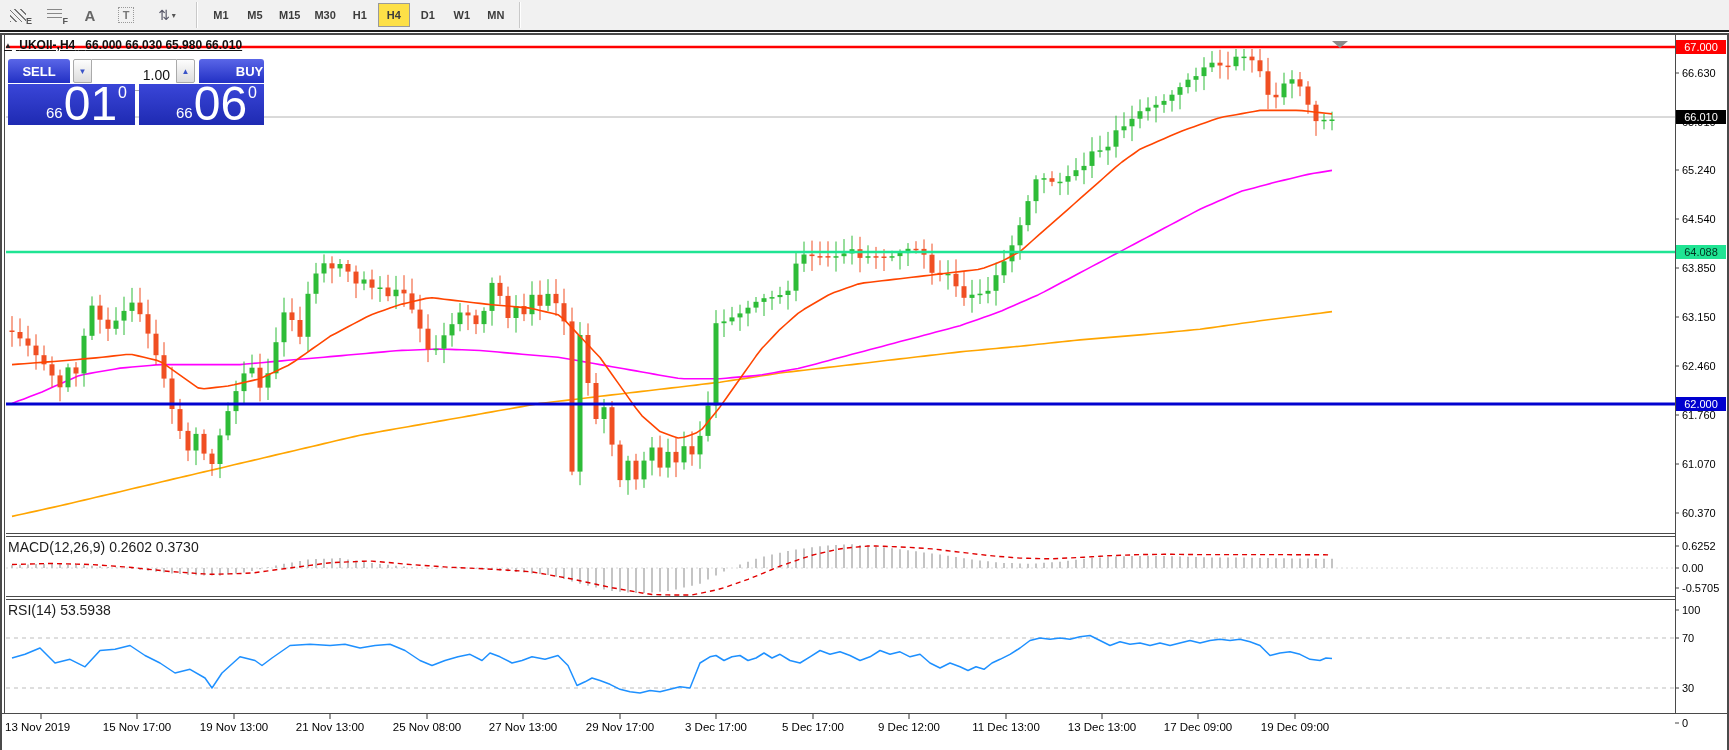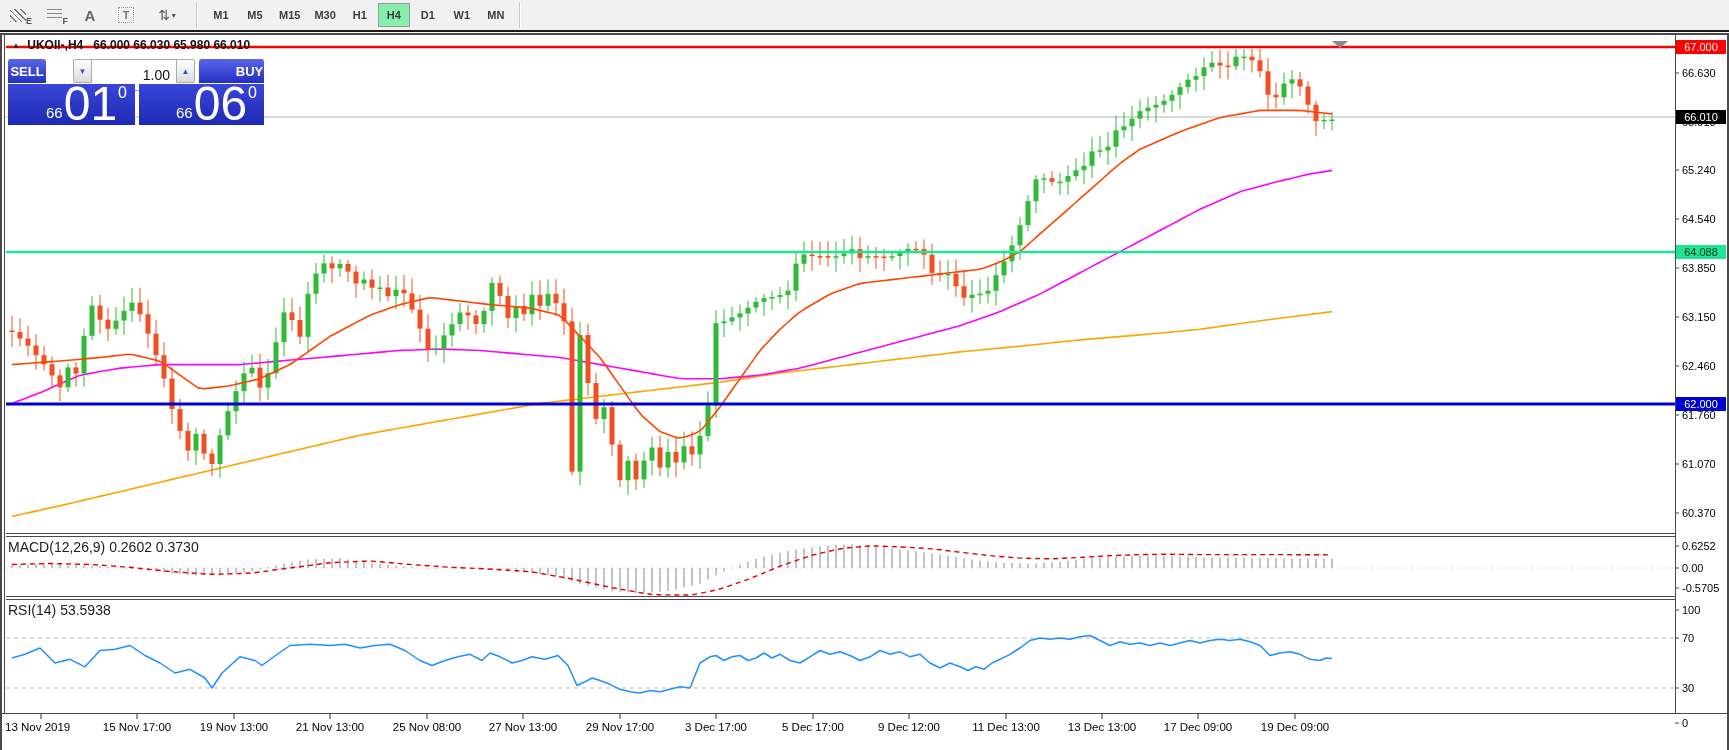--- a/index.html
+++ b/index.html
@@ -16,31 +16,31 @@
   .dots{width:15px;height:12px;background:repeating-linear-gradient(to bottom,#888 0 1px,transparent 1px 4px);}
   .subletter{position:absolute;right:3px;bottom:2px;font-size:9px;font-weight:bold;color:#555;}
   .bigA{font-size:15px;font-weight:bold;color:#666;}
   .tbox{width:16px;height:16px;border:1px dotted #999;display:flex;align-items:center;justify-content:center;
         font-size:11px;font-weight:bold;color:#777;}
   .arrowsglyph{font-size:14px;color:#556;}
   .caret{font-size:8px;color:#555;margin-left:2px;}
   .sep{width:0;height:26px;border-left:1px solid #c9c9c9;border-right:1px solid #ffffff;margin:0 6px;}
   .tf{min-width:32px;height:24px;padding:0 5px;margin:0 1px;display:flex;align-items:center;justify-content:center;
       font-size:11px;font-weight:bold;color:#3c3c3c;border:1px solid transparent;}
-  .tf.active{background:#86efac;border:1px solid #9a9a9a;}
+  .tf.active{background:#fde047;border:1px solid #9a9a9a;}
   
-  #symline{position:absolute;left:12px;top:38px;font-size:12px;font-weight:bold;color:#111;z-index:5;}
+  #symline{position:absolute;left:4px;top:38px;font-size:12px;font-weight:bold;color:#111;z-index:5;text-decoration:underline;}
   #symline .tri{font-size:8px;margin-right:4px;vertical-align:1px;color:#222;}
   
   #trade{position:absolute;left:8px;top:59px;width:256px;z-index:6;}
   #trow1{position:relative;height:24px;}
   .tbtn{position:absolute;top:0;height:24px;color:#fff;font-size:13px;font-weight:bold;
         display:flex;align-items:center;justify-content:center;
         background:linear-gradient(#5a66e8,#2230c4);border-radius:3px 3px 0 0;}
-  #sellbtn{left:0;width:38px;}
+  #sellbtn{left:0;width:62px;}
   #buybtn{left:191px;width:65px;padding-left:36px;}
   .spin{position:absolute;top:0;width:19px;height:24px;background:linear-gradient(#fdfdfd,#dcdcdc);
         border:1px solid #aaa;color:#3a54c8;font-size:8px;display:flex;align-items:center;justify-content:center;}
   #spindown{left:65px;border-radius:2px 0 0 2px;}
   #spinup{left:168px;border-radius:0 2px 2px 0;}
   #volinput{position:absolute;left:84px;top:0;width:84px;height:32px;border:1px solid #aaa;border-left:none;border-right:none;
             text-align:right;font-size:14px;padding:0 6px;color:#111;font-family:"Liberation Sans",sans-serif;}
   #trow2{position:relative;height:41px;margin-top:1px;}
   .pricebox{position:absolute;top:0;height:41px;background:linear-gradient(#3a46d8,#1e2ab2);color:#fff;
             display:flex;align-items:flex-end;justify-content:center;padding-bottom:2px;}

